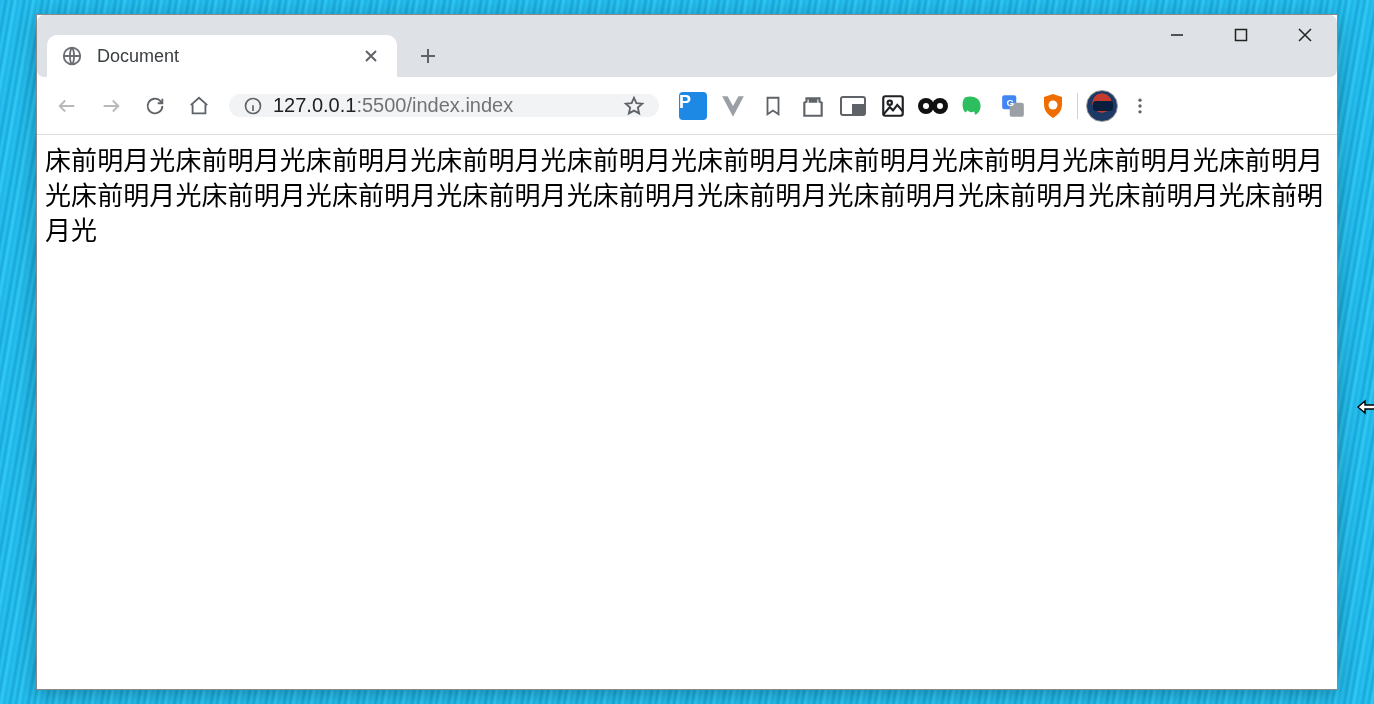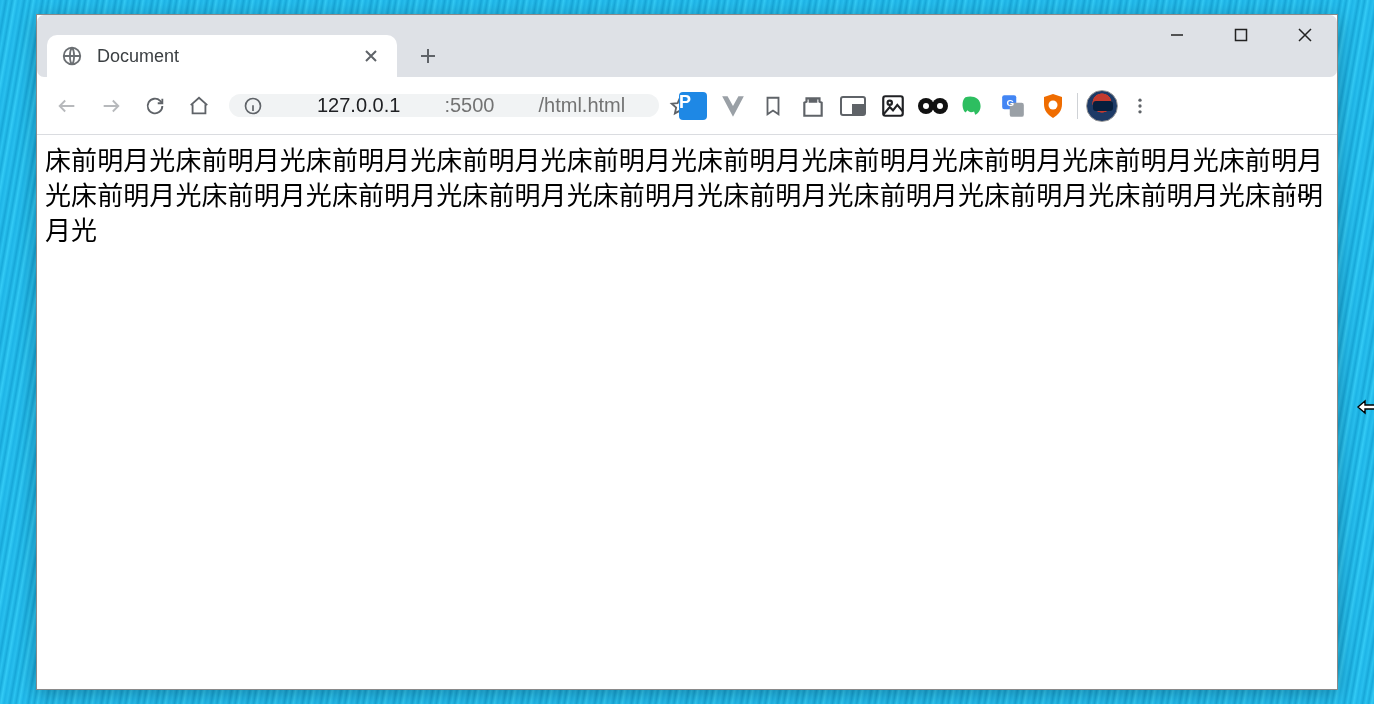--- a/index.html
+++ b/index.html
@@ -123,21 +123,20 @@
     background: #f1f3f4;
     border-radius: 20px;
     display: flex;
     align-items: center;
     padding: 0 14px;
     margin: 0 6px;
     color: #202124;
     font-size: 20px;
     min-width: 200px;
     max-width: 430px;
-    gap: 44px;
   }
   .omnibox .info-icon { color: #5f6368; margin-right: 10px; display:inline-flex; }
   .omnibox .url-host { color: #202124; }
   .omnibox .url-path { color: #737373; }
   .omnibox .star-icon { margin-left: auto; color: #5f6368; display:inline-flex; cursor:pointer; }
 
   .ext-row {
     display: flex;
     align-items: center;
     gap: 8px;
@@ -290,21 +289,21 @@
 
       <div class="omnibox">
         <span class="info-icon">
           <svg width="20" height="20" viewBox="0 0 24 24" fill="none" stroke="#5f6368" stroke-width="2">
               <circle cx="12" cy="12" r="9"></circle>
               <path d="M12 8h.01M11 12h1v5h1"></path>
             </svg>
         </span>
         <span class="url-host">127.0.0.1</span>
           <span class="url-path">:5500</span>
-          <span class="url-path">/html.html</span>
+          <span class="url-path">/index.index</span>
         <span class="star-icon">
           <svg width="22" height="22" viewBox="0 0 24 24" fill="none" stroke="#5f6368" stroke-width="2">
               <path d="M12 3l2.6 5.9 6.4.6-4.8 4.3 1.4 6.3L12 17l-5.6 3.1 1.4-6.3L3 9.5l6.4-.6L12 3z"></path>
             </svg>
         </span>
       </div>
 
       <div class="ext-row">
 
       <div class="ext">

